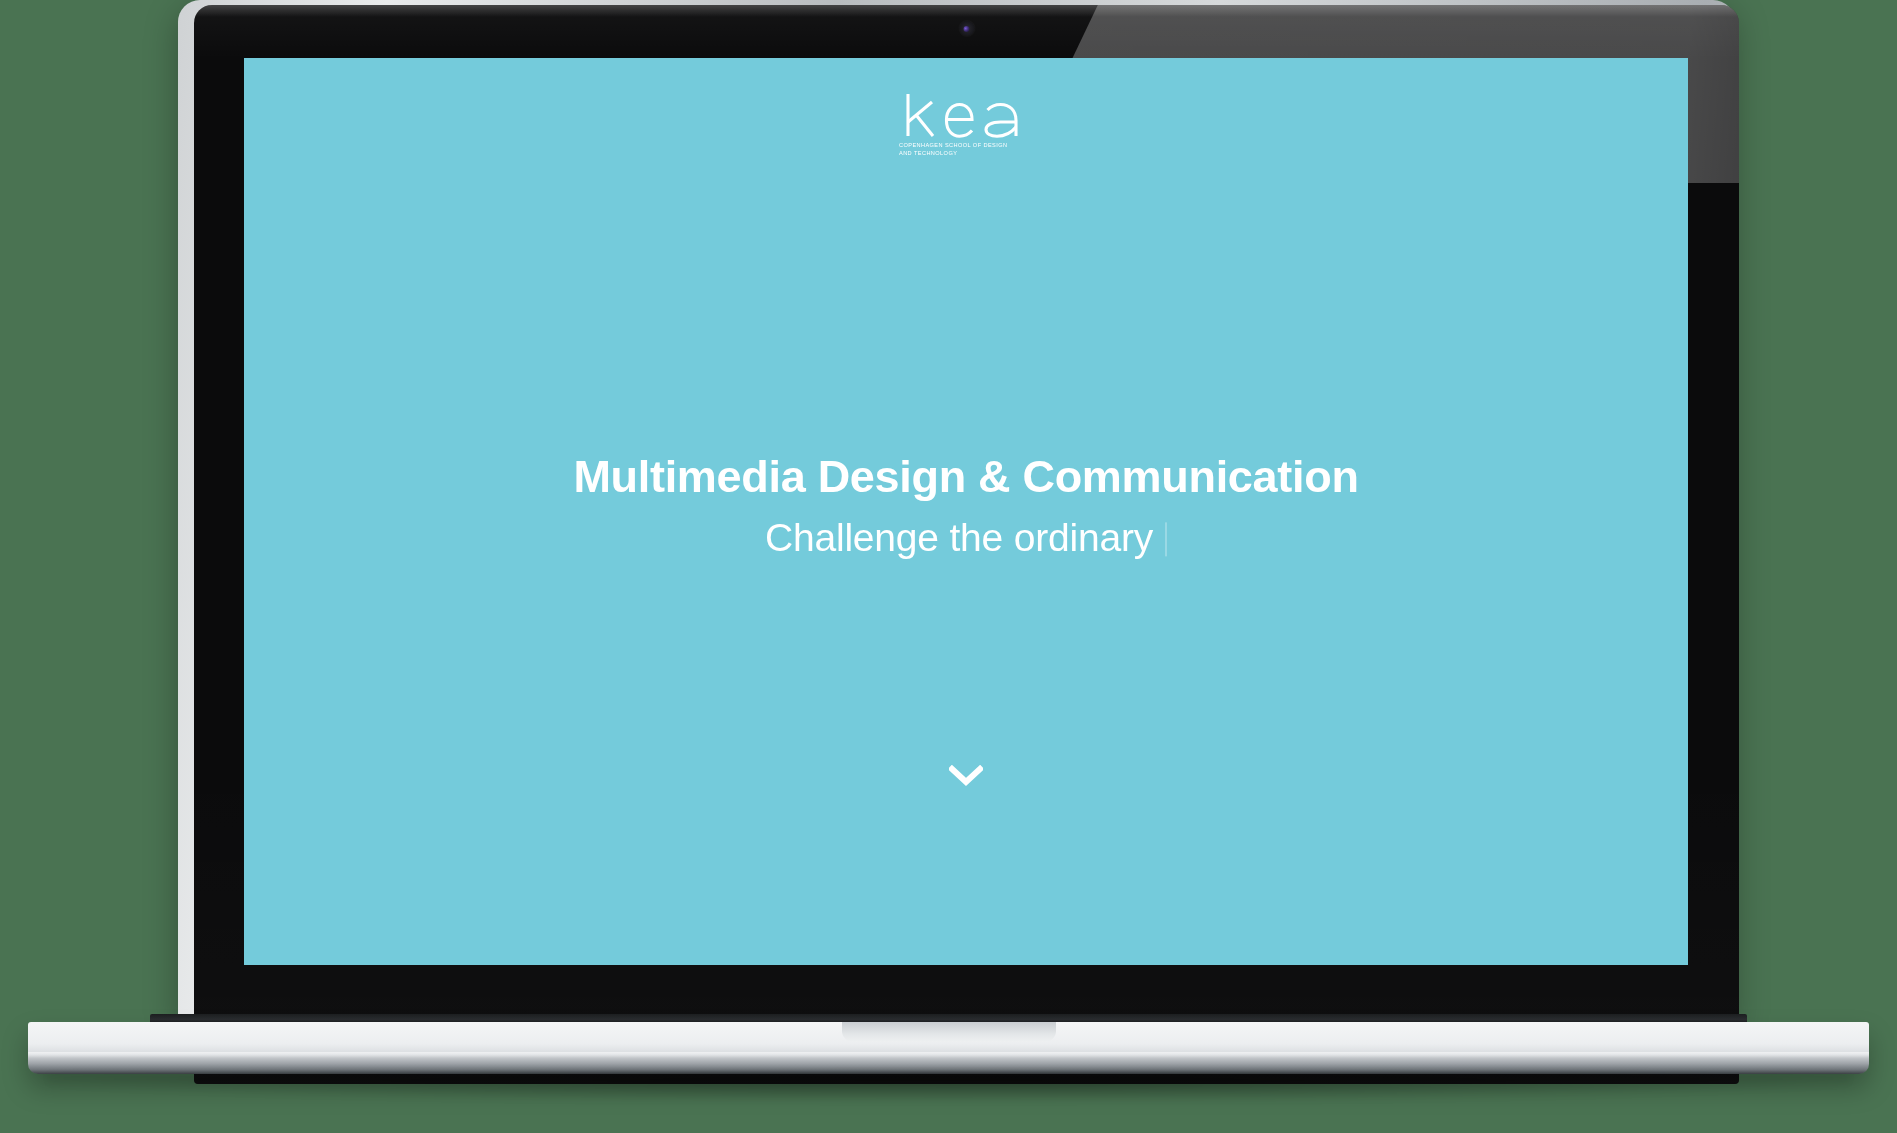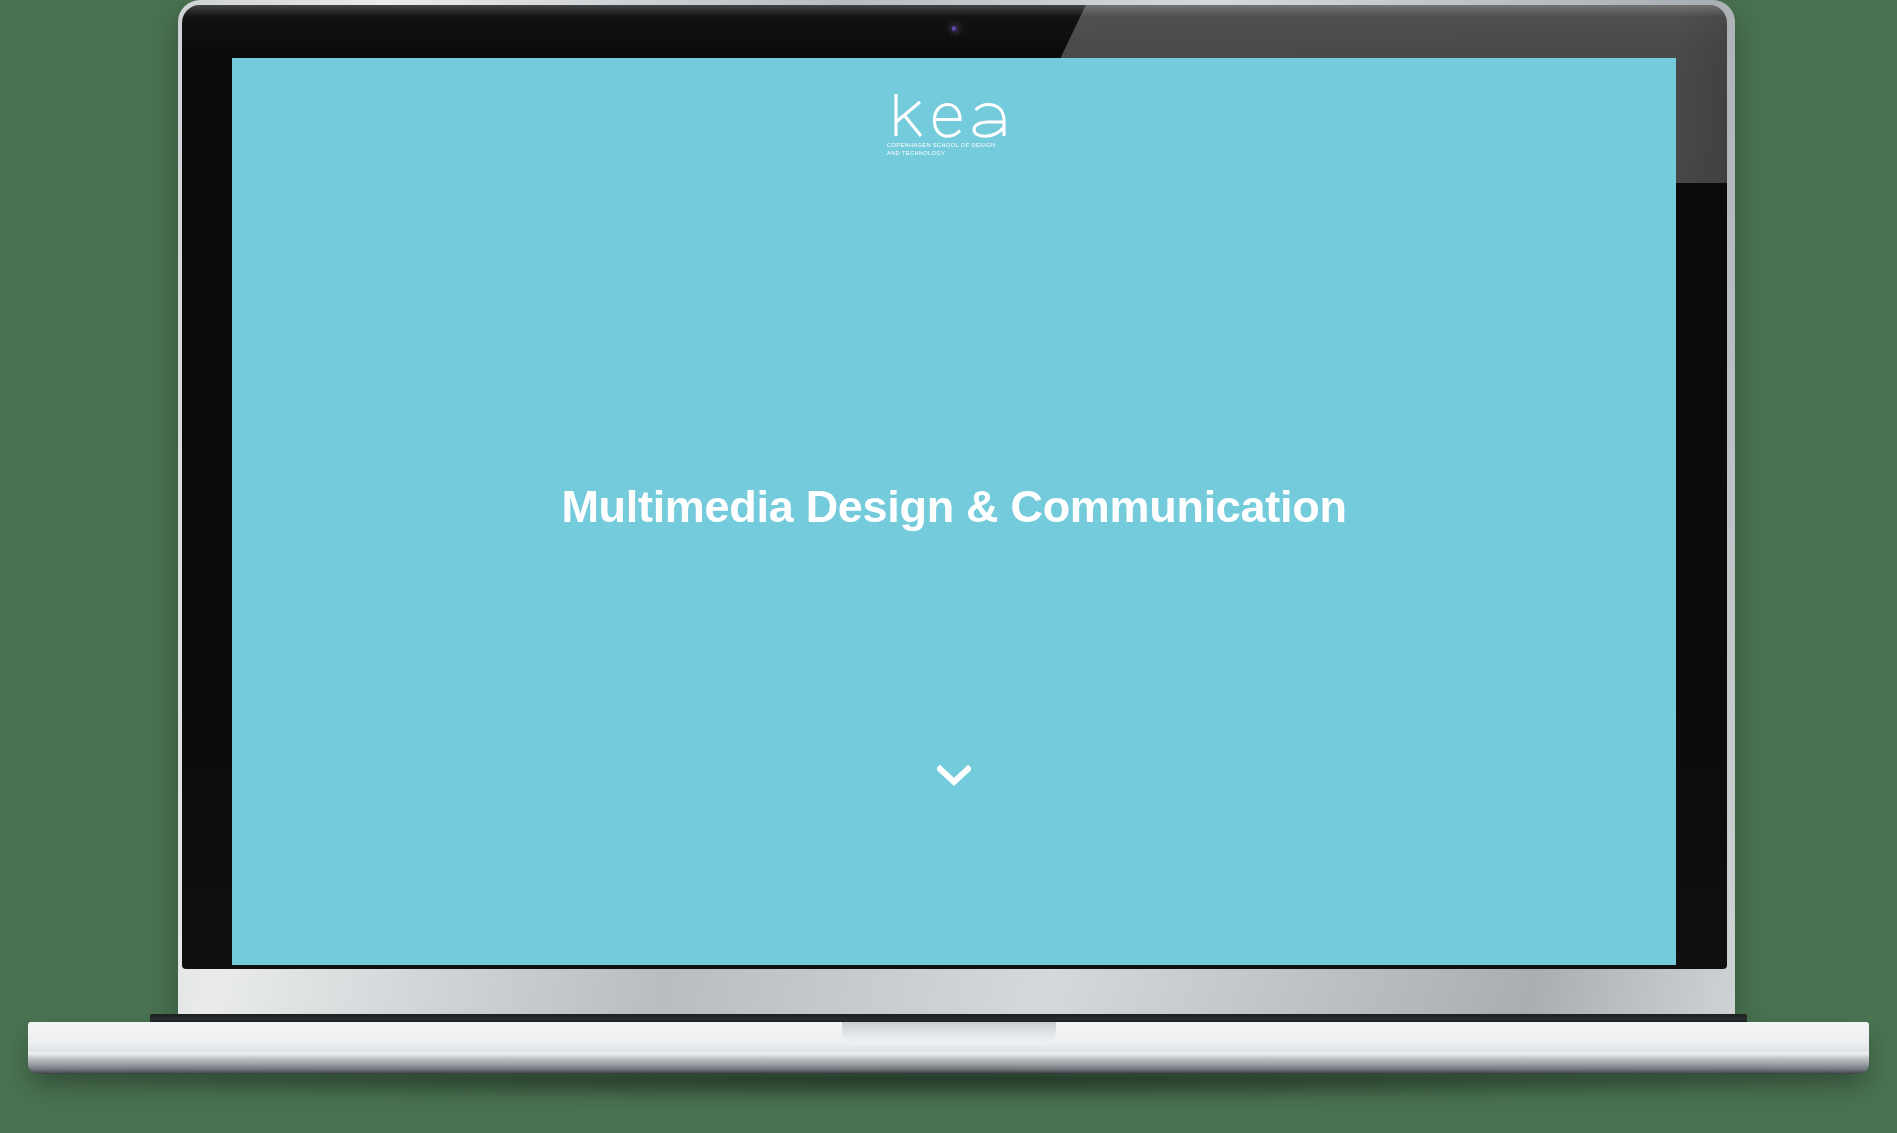--- a/index.html
+++ b/index.html
@@ -31,24 +31,24 @@
     top: 0px;
     width: 1557px;
     height: 1022px;
     background: linear-gradient(100deg, #cfd2d4 0%, #e9ebec 12%, #b9bdc0 38%, #d6d9db 60%, #a9aeb2 88%, #cfd3d6 100%);
     border-radius: 22px 22px 6px 6px;
     box-shadow: 0 10px 34px rgba(0,0,0,0.30);
   }
   
   #bezel {
     position: absolute;
-    left: 4px;
+    left: 16px;
     top: 5px;
     width: 1545px;
-    height: 964px;
+    height: 1079px;
     background: #0b0b0c;
     border-radius: 18px 18px 4px 4px;
     overflow: hidden;
   }
   
   #bezel-sheen {
     position: absolute;
     inset: 0;
     background:
       linear-gradient(180deg, rgba(255,255,255,0.045) 0%, rgba(255,255,255,0.0) 5%, rgba(0,0,0,0) 70%, rgba(255,255,255,0.02) 100%);
@@ -280,20 +280,21 @@
               </g>
             </svg>
             <div id="logo-tagline">
               <span class="ln">COPENHAGEN SCHOOL OF DESIGN</span>
               <span class="ln">AND TECHNOLOGY</span>
             </div>
           </div>
 
           <div id="hero">
             <h1 id="hero-title">Multimedia Design &amp; Communication</h1>
+            <p id="hero-subtitle"><span>Challenge the ordinary</span><span id="caret"></span></p>
           </div>
 
           <div id="scroll-cue">
             <svg viewBox="0 0 34 22" width="34" height="22" aria-hidden="true">
               <path d="M3 4 L17 17 L31 4" fill="none" stroke="#ffffff" stroke-width="6" stroke-linecap="square" stroke-linejoin="miter"></path>
             </svg>
           </div>
 
         </div>
       </div>

